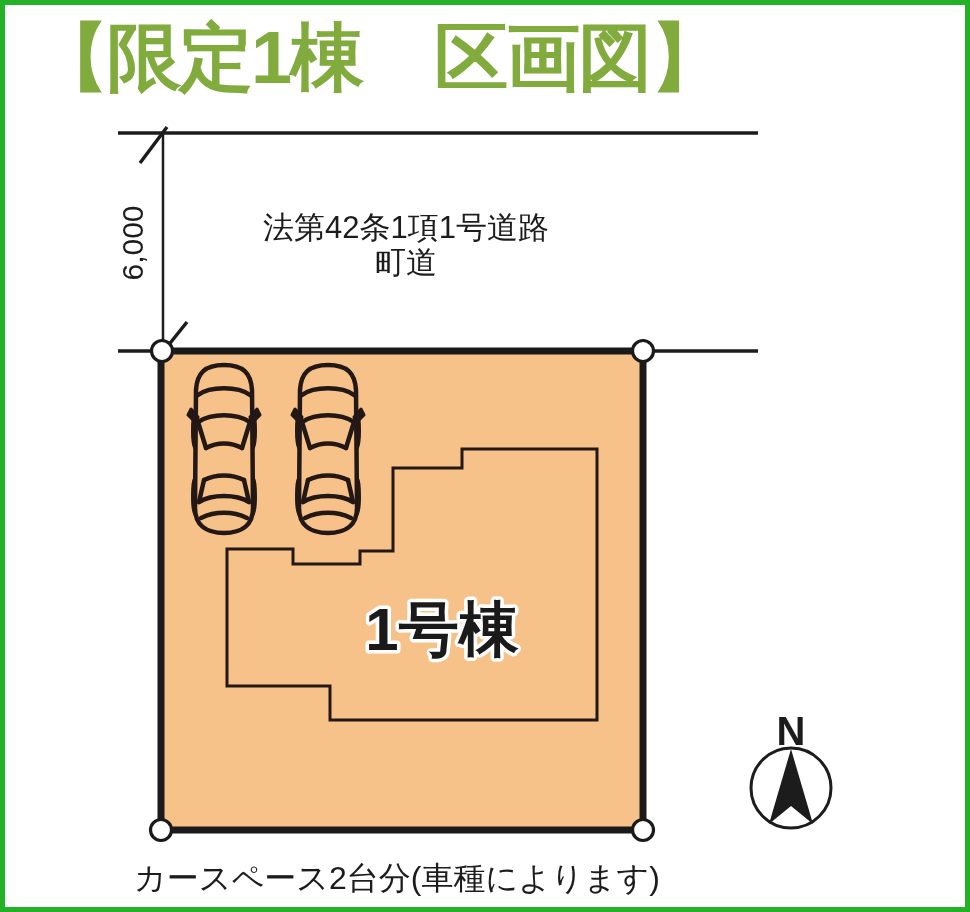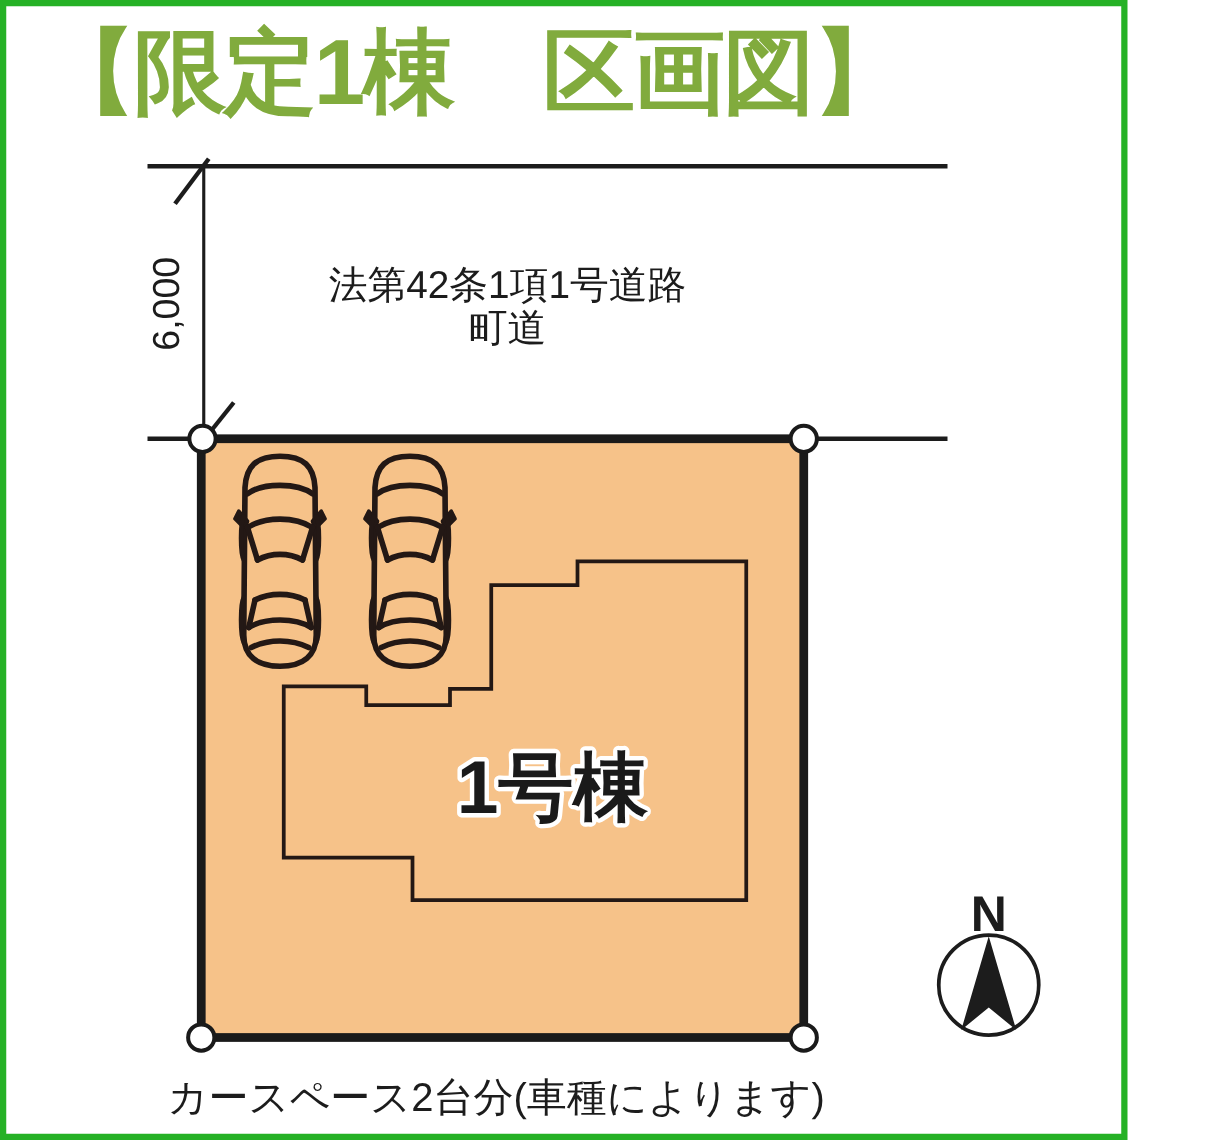--- a/index.html
+++ b/index.html
@@ -3,21 +3,21 @@
 <meta charset="utf-8">
 <style>
   html, body {
     margin: 0;
     padding: 0;
     background: #ffffff;
     font-family: "Liberation Sans", "DejaVu Sans", sans-serif;
   }
   .frame {
     position: relative;
-    width: 902px;
+    width: 970px;
     height: 912px;
     box-sizing: border-box;
     border: 5px solid #25B125;
     background: #ffffff;
     overflow: hidden;
   }
   .page-title {
     position: absolute;
     left: 30px;
     top: 12px;

